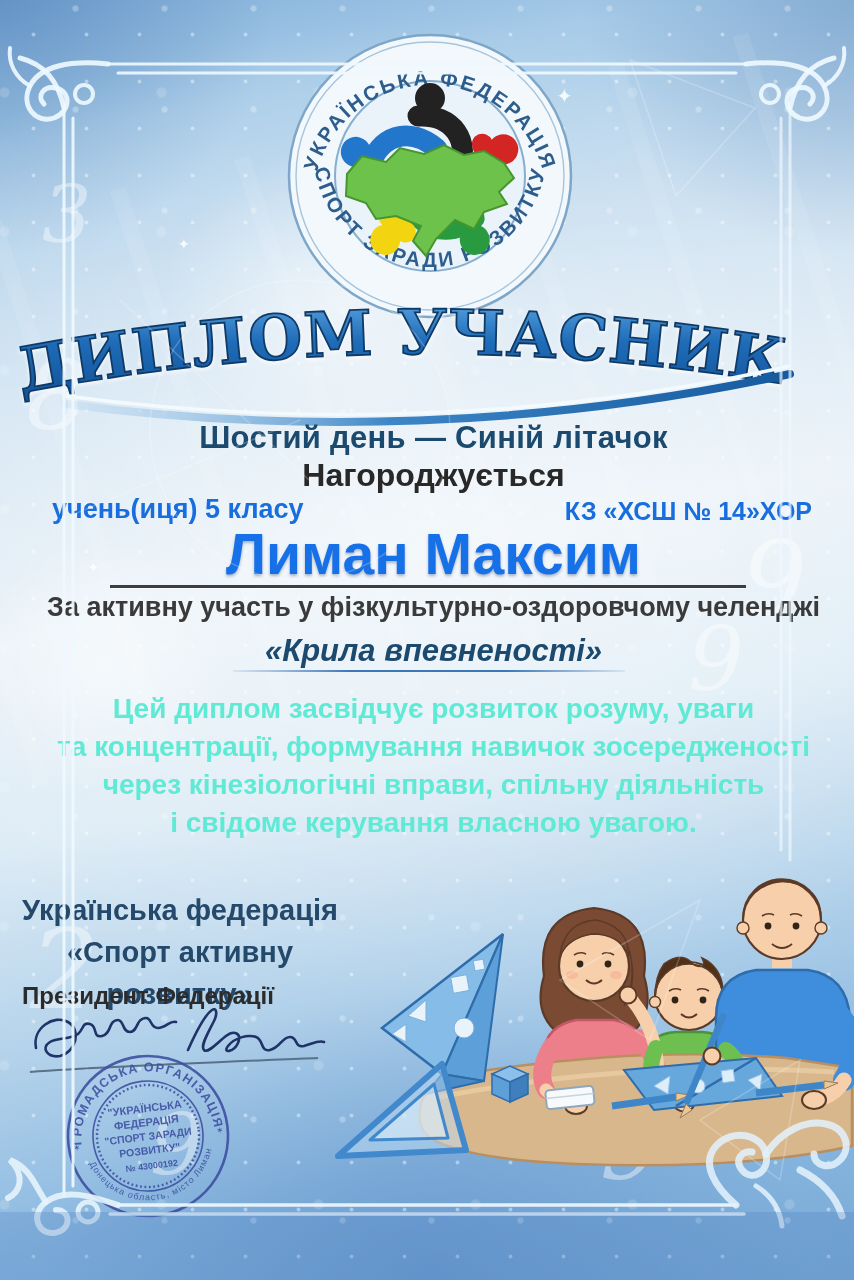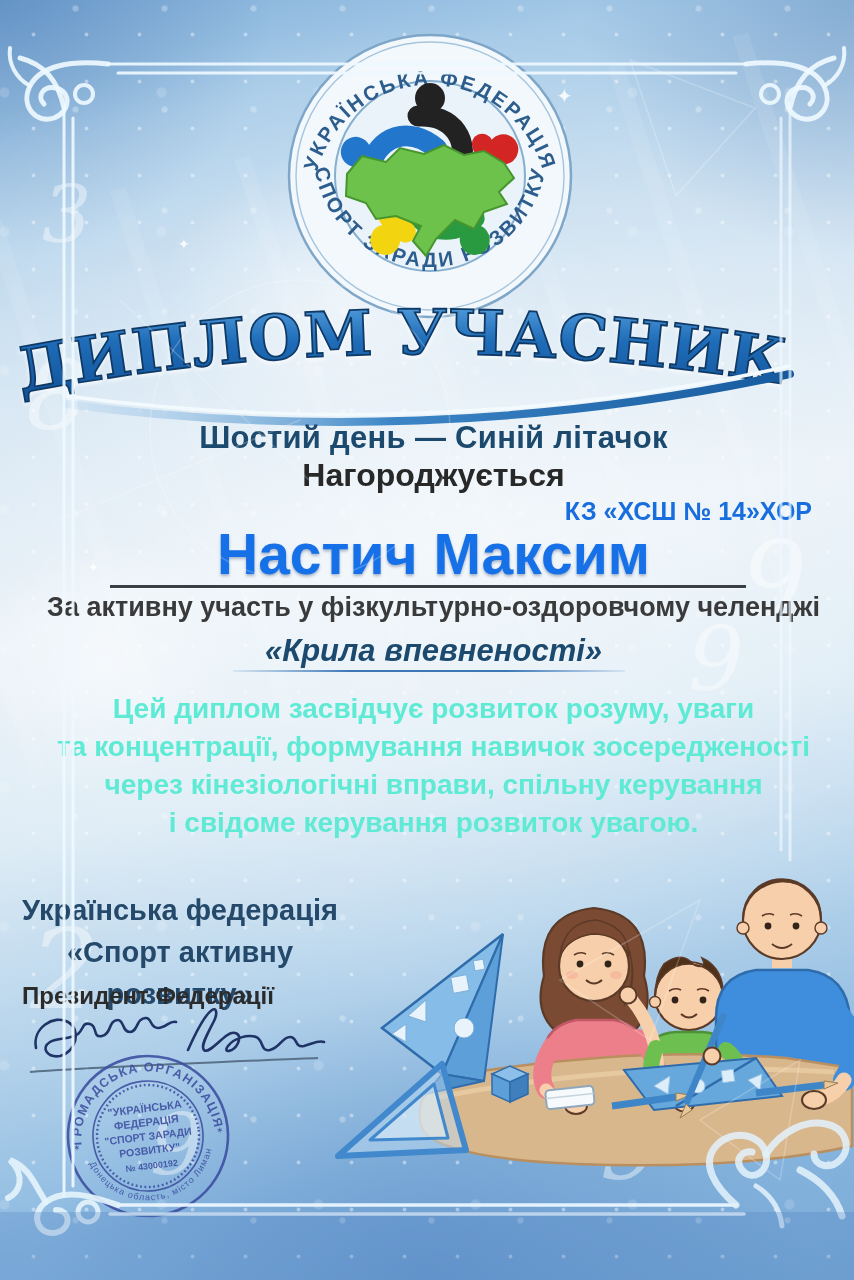--- a/index.html
+++ b/index.html
@@ -134,31 +134,32 @@
     </defs>
     <text font-family="DejaVu Serif,serif" font-size="62" font-weight="bold" letter-spacing="1" fill="url(#titleGrad)" stroke="#103a66" stroke-width="1.8" style="filter:drop-shadow(0 2px 2px rgba(255,255,255,.8))">
       <textPath href="#titleArc" startOffset="50%" text-anchor="middle">ДИПЛОМ УЧАСНИКА</textPath>
     </text>
     <path d="M 66,104 C 290,134 540,130 790,74" fill="none" stroke="#f2fafe" stroke-width="3.5"></path>
     <path d="M 66,112 C 290,142 540,136 790,82" fill="none" stroke="url(#swooshGrad)" stroke-width="8" stroke-linecap="round"></path>
   </svg>
 
   <div class="txt subtitle">Шостий день — Синій літачок</div>
   <div class="txt awarded">Нагороджується</div>
+  <div class="class-label">учень(иця) 5 класу</div>
   <div class="school-label">КЗ «ХСШ № 14»ХОР</div>
-  <div class="txt name">Настич Максим</div>
+  <div class="txt name">Лиман Максим</div>
   <div class="name-line"></div>
   <div class="txt reason">За активну участь у фізкультурно-оздоровчому челенджі</div>
   <div class="txt challenge">«Крила впевненості»</div>
   <div class="challenge-line"></div>
   <div class="txt body-text">
     <div>Цей диплом засвідчує розвиток розуму, уваги</div>
     <div>та концентрації, формування навичок зосередженості</div>
-    <div>через кінезіологічні вправи, спільну керування</div>
-    <div>і свідоме керування розвиток увагою.</div>
+    <div>через кінезіологічні вправи, спільну діяльність</div>
+    <div>і свідоме керування власною увагою.</div>
   </div>
   <div class="org-block">
     <div>Українська федерація</div>
     <div>«Спорт активну розвитку»</div>
   </div>
   <div class="president">Президент Федерації</div>
 
   <svg width="310" height="85" viewBox="0 0 310 85" style="left:22px;top:1002px">
     <g fill="none" stroke="#1f3366" stroke-width="2.6" stroke-linecap="round">
       <path d="M 14,46 C 10,26 32,12 46,20 C 60,28 54,50 38,54 C 26,56 18,46 28,40 C 36,35 48,38 56,32

